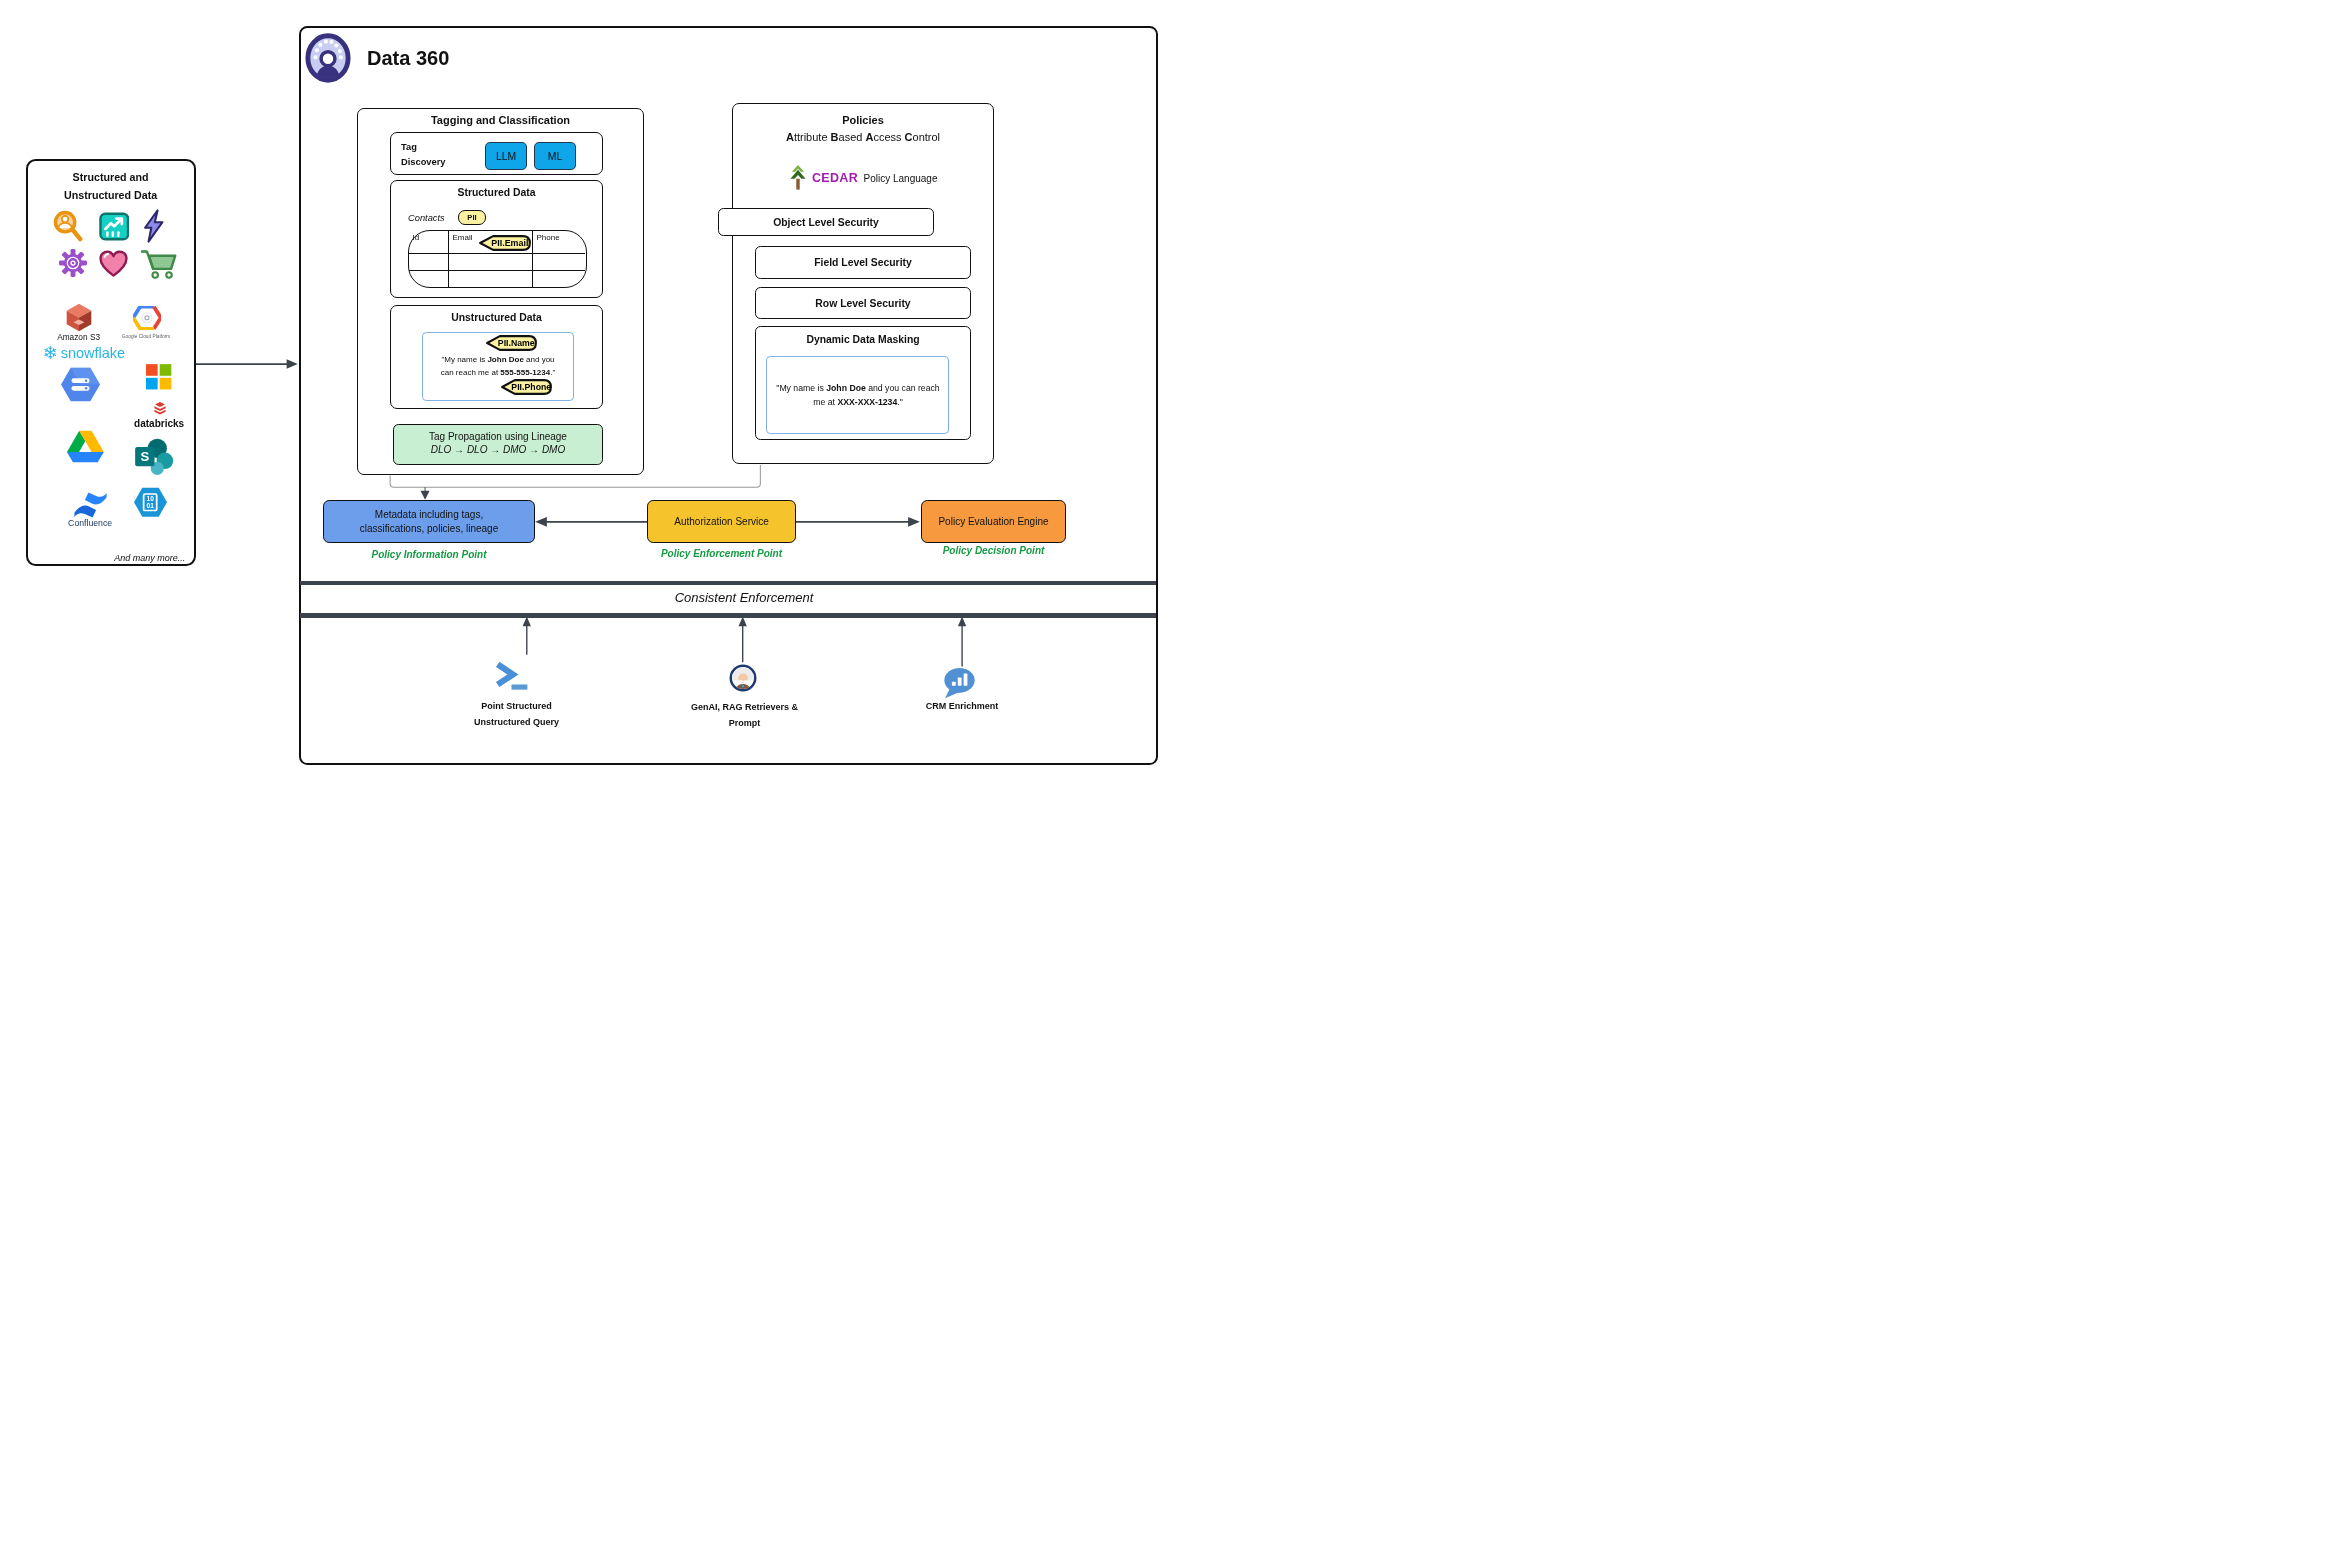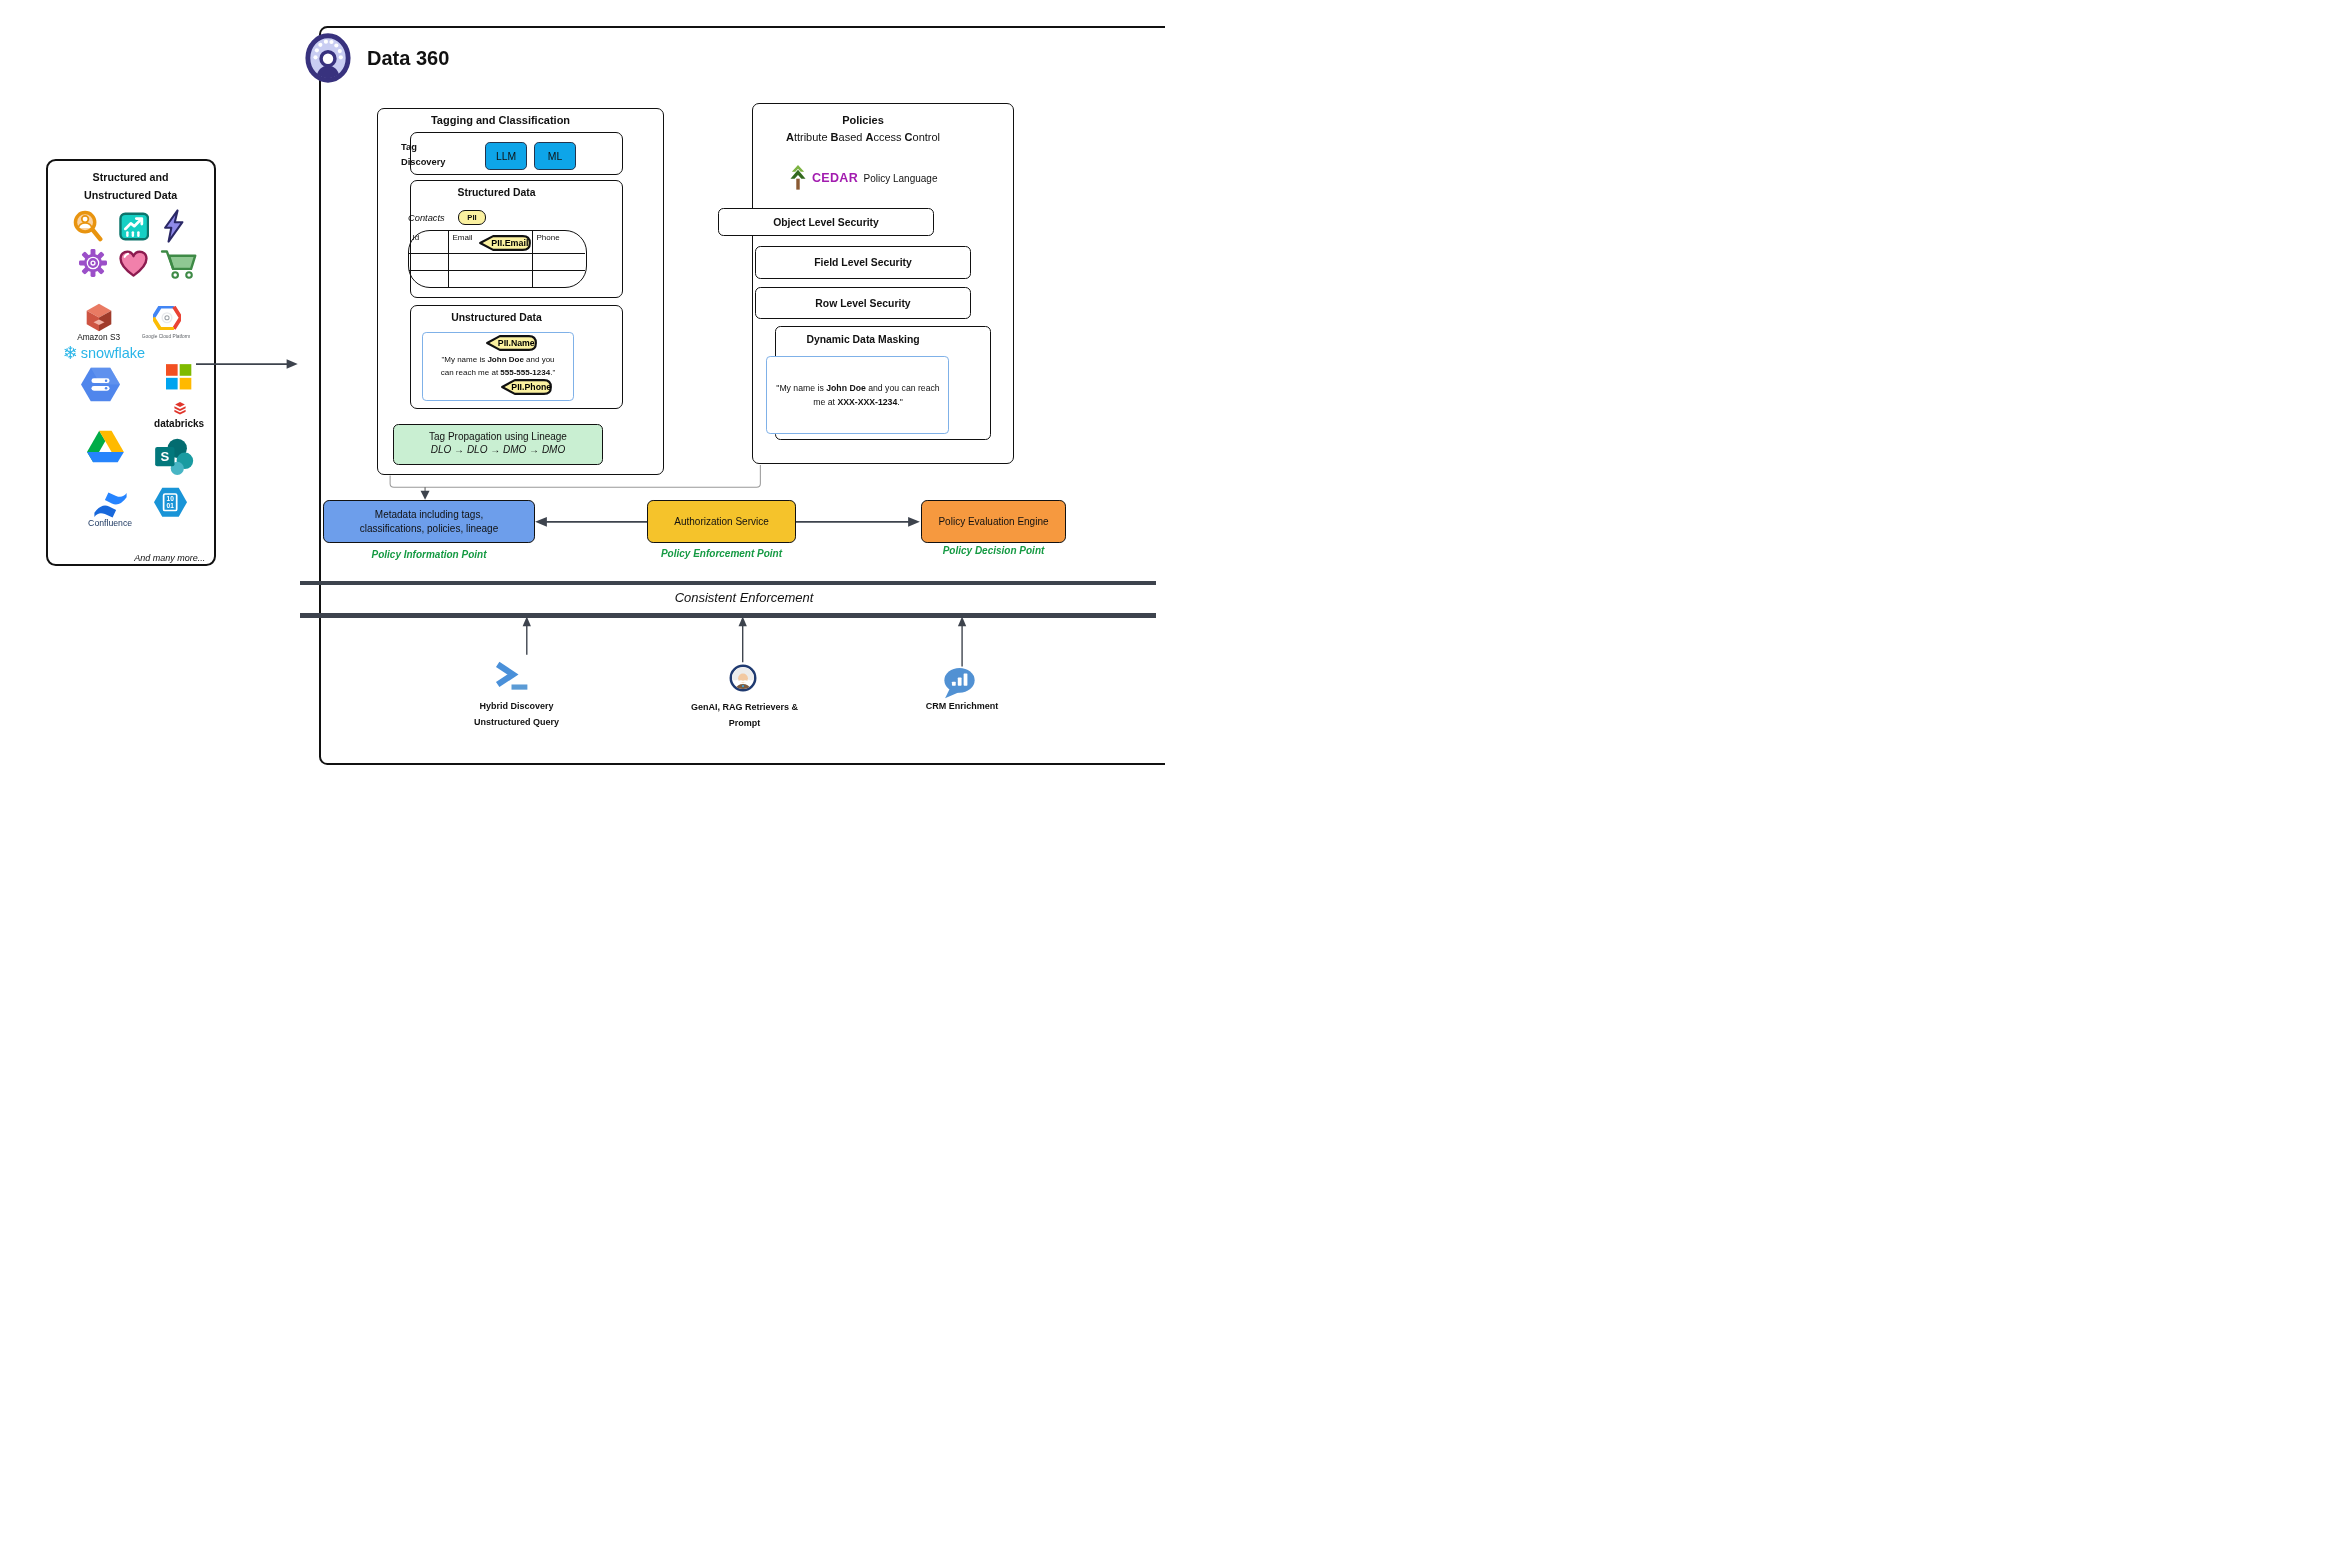--- a/index.html
+++ b/index.html
@@ -1,19 +1,19 @@
 <!DOCTYPE html>
 <html style="font-size:11px"><head>
 <meta charset="utf-8">
 <style>
   html,body{margin:0;padding:0;background:#fff;}
   #canvas{position:relative;width:1165px;height:782px;background:#fff;
     font-family:"Liberation Sans",sans-serif;color:#111;overflow:hidden;}
   .abs{position:absolute;}
-  .box{position:absolute;background:#fff;border:1.7px solid #111;border-radius:7px;box-sizing:border-box;margin-left:20px;}
+  .box{position:absolute;background:#fff;border:1.7px solid #111;border-radius:7px;box-sizing:border-box;}
   .ctr{display:flex;align-items:center;justify-content:center;text-align:center;}
   .b{font-weight:bold;}
   .i{font-style:italic;}
   .glabel{color:#159a43;font-weight:bold;font-style:italic;font-size:10px;text-align:center;}
   .chip{position:absolute;background:#0ea5e9;border:1.4px solid #23344d;border-radius:4.8px;
     font-size:10.4px;display:flex;align-items:center;justify-content:center;box-sizing:border-box;}
   .pill{position:absolute;background:#fbf1a0;border:1.4px solid #111;border-radius:7px;
     font-size:7.6px;font-weight:bold;display:flex;align-items:center;justify-content:center;box-sizing:border-box;}
   .innerblue{position:absolute;background:#fff;border:1px solid #7fb1e8;border-radius:4.2px;box-sizing:border-box;}
   .bar{position:absolute;background:#3d434d;}
@@ -273,21 +273,21 @@
 
   <div class="bar" style="left:300px;top:581px;width:856px;height:3.8px;"></div>
   <div class="abs i" style="left:661px;top:590px;width:166px;text-align:center;font-size:13px;font-weight:500;">Consistent Enforcement</div>
   <div class="bar" style="left:300px;top:613px;width:856px;height:4.5px;"></div>
 
   <svg class="abs" style="left:494px;top:661px;" width="35" height="29" viewBox="0 0 50 42">
     <polyline points="5,5 27,19.5 5,34" fill="none" stroke="#4a90d9" stroke-width="9"></polyline>
     <rect x="25" y="34" width="23" height="7.5" fill="#5b9bd5"></rect>
   </svg>
   <div class="abs b" style="left:454px;top:698px;width:125px;text-align:center;font-size:9px;line-height:16px;">
-    <div>Hybrid Discovery</div>
+    <div>Point Structured</div>
     <div>Unstructured Query</div>
   </div>
 
   <svg class="abs" style="left:729px;top:664px;" width="28" height="28" viewBox="0 0 40 40">
     <clipPath id="einc">
         <circle cx="20" cy="20" r="15.7"></circle>
       </clipPath>
     <circle cx="20" cy="20" r="17.5" fill="#fff" stroke="#1f3a70" stroke-width="3.5"></circle>
     <g clip-path="url(#einc)">
       <ellipse cx="20" cy="14" rx="13" ry="9.5" fill="#ececec"></ellipse>

